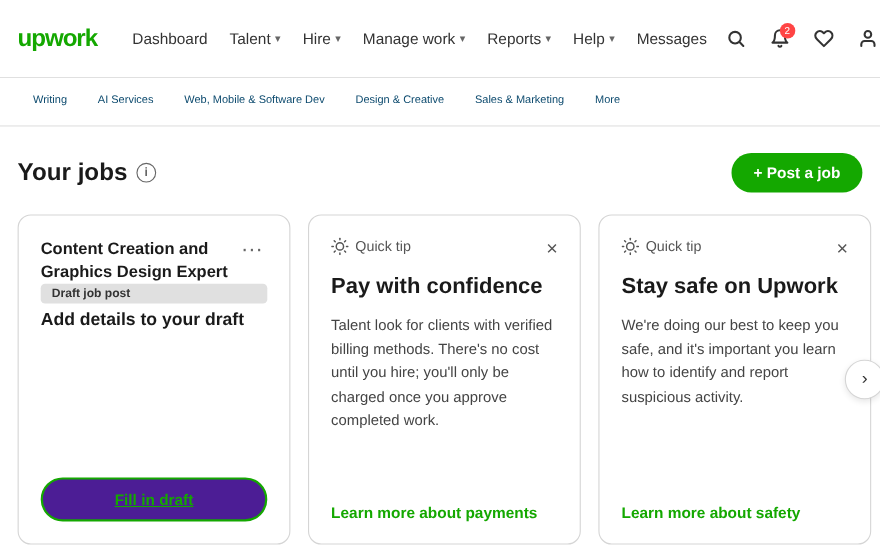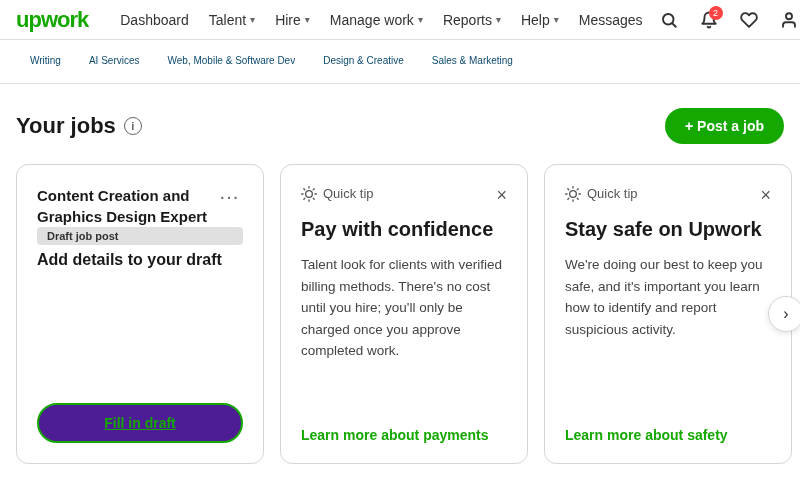--- a/index.html
+++ b/index.html
@@ -1,20 +1,20 @@
 <!DOCTYPE html>
 <html><head>
   <meta charset="utf-8">
   <style>
     * { box-sizing: border-box; margin: 0; padding: 0; }
     body { font-family: -apple-system, BlinkMacSystemFont, 'Segoe UI', sans-serif; font-size: 14px; color: #333; background: #fff; width: 800px; overflow-x: hidden; }
 
     
     .top-nav {
-      display: flex; align-items: center; height: 40px;
+      display: flex; align-items: center; height: 71px;
       padding: 0 16px; border-bottom: 1px solid #e0e0e0;
       background: #fff;
     }
     .logo { color: #14a800; font-weight: 900; font-size: 22px; margin-right: 24px; letter-spacing: -1px; }
     .nav-links { display: flex; gap: 4px; flex: 1; }
     .nav-link {
       display: flex; align-items: center; gap: 4px;
       padding: 6px 8px; font-size: 14px; color: #333; cursor: pointer;
       border-radius: 4px; white-space: nowrap;
     }
@@ -172,20 +172,21 @@
     </button>
   </div>
 </nav>
 
 <nav class="cat-nav">
   <span class="cat-link">Writing</span>
   <span class="cat-link">AI Services</span>
   <span class="cat-link">Web, Mobile &amp; Software Dev</span>
   <span class="cat-link">Design &amp; Creative</span>
   <span class="cat-link">Sales &amp; Marketing</span>
+  <span class="cat-link">More</span>
 </nav>
 
 <main class="main">
   <div class="page-header">
     <h1 class="page-title">
       <span>Your jobs</span>
       <span class="info-icon">i</span>
     </h1>
     <button class="post-job-btn">+ Post a job</button>
   </div>

